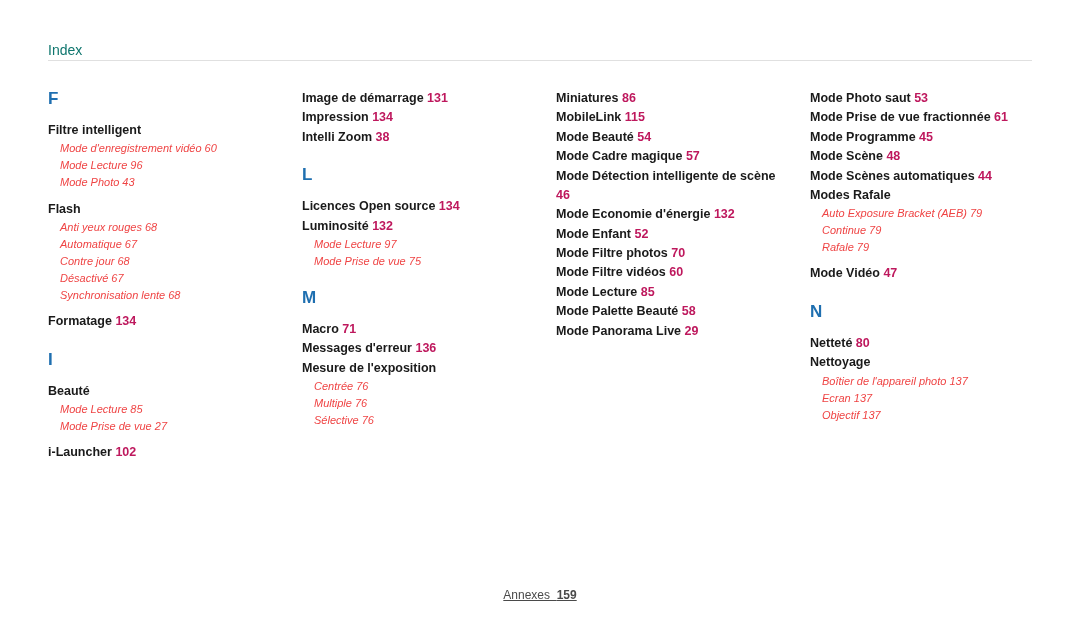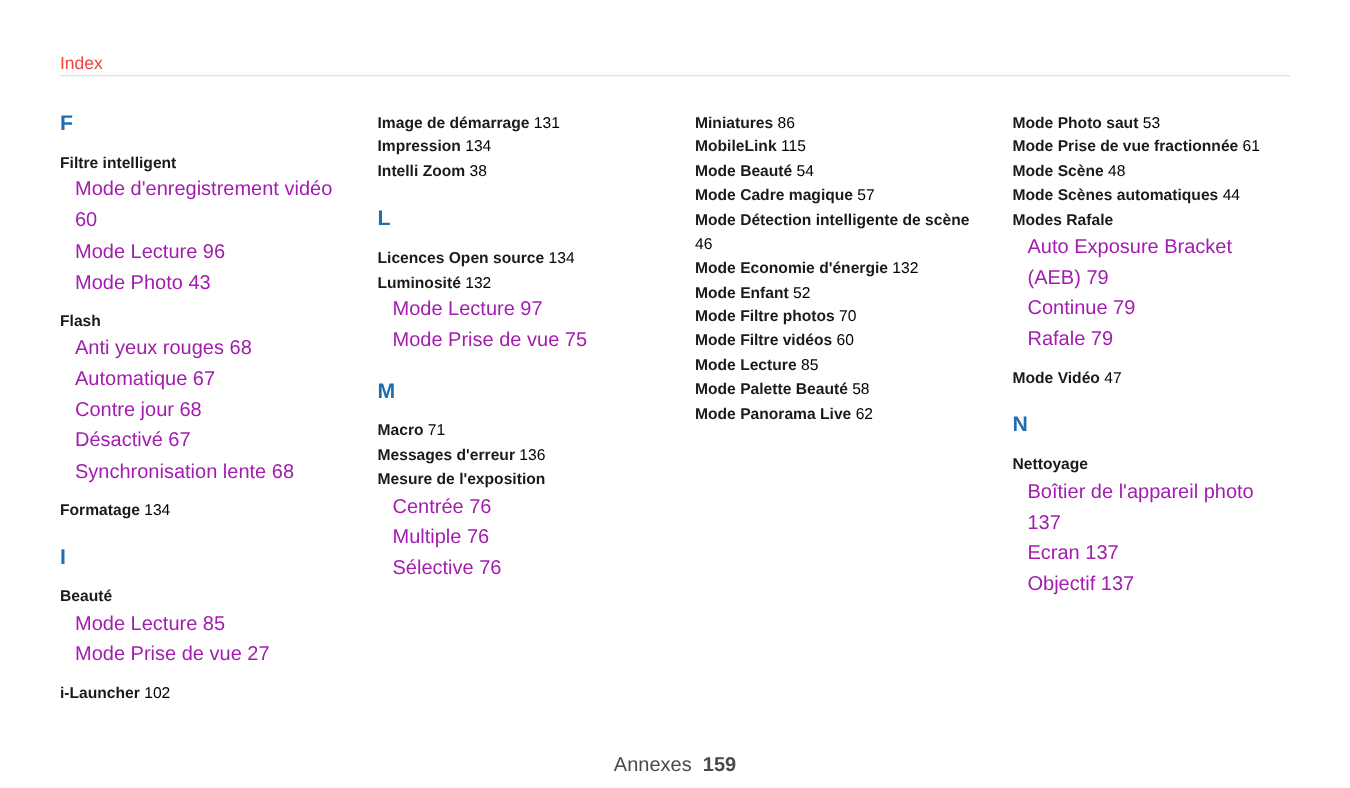--- a/index.html
+++ b/index.html
@@ -8,21 +8,21 @@
       height: 630px;
       background: #fff;
       font-family: Arial, Helvetica, sans-serif;
       font-size: 13px;
       color: #1a1a1a;
       position: relative;
       padding: 42px 48px 0 48px;
     }
     .header {
       font-size: 14px;
-      color: #ef4444;
+      color: #0f766e;
       font-weight: 400;
       margin-bottom: 2px;
     }
     .divider {
       height: 1px;
       background: #e0e0e0;
       width: 100%;
       margin-bottom: 28px;
     }
     .content {
@@ -41,39 +41,41 @@
       margin-top: 18px;
     }
     .letter:first-child { margin-top: 0; }
     .entry {
       font-size: 12.5px;
       font-weight: 700;
       color: #1a1a1a;
       line-height: 1.55;
     }
     .entry .page {
-      font-weight: 400;
-      color: #000000;
+      font-weight: 700;
+      color: #be185d;
     }
     .subentry {
-      font-size: 16px;
+      font-size: 11px;
       font-weight: 400;
-      color: #a21caf;
+      color: #ef4444;
       padding-left: 12px;
       line-height: 1.55;
+      font-style: italic;
     }
     .group { margin-bottom: 8px; }
     .footer {
       position: absolute;
-      bottom: 8px;
+      bottom: 28px;
       left: 0;
       right: 0;
       text-align: center;
-      font-size: 16px;
+      font-size: 12px;
       color: #4a4a4a;
+      text-decoration: underline;
     }
     .footer .pn { font-weight: 700; }
   </style>
 </head>
 <body>
 
 <div class="header">Index</div>
 <div class="divider"></div>
 
 <div class="content">
@@ -135,39 +137,41 @@
         <div class="entry">MobileLink  <span class="page">115</span></div>
         <div class="entry">Mode Beauté  <span class="page">54</span></div>
         <div class="entry">Mode Cadre magique  <span class="page">57</span></div>
         <div class="entry">Mode Détection intelligente de scène  <span class="page">46</span></div>
         <div class="entry">Mode Economie d'énergie  <span class="page">132</span></div>
         <div class="entry">Mode Enfant  <span class="page">52</span></div>
         <div class="entry">Mode Filtre photos  <span class="page">70</span></div>
         <div class="entry">Mode Filtre vidéos  <span class="page">60</span></div>
         <div class="entry">Mode Lecture  <span class="page">85</span></div>
         <div class="entry">Mode Palette Beauté  <span class="page">58</span></div>
-        <div class="entry">Mode Panorama Live  <span class="page">62</span></div>
+        <div class="entry">Mode Panorama Live  <span class="page">29</span></div>
       </div>
     </div>
   <div class="col">
       <div class="group">
         <div class="entry">Mode Photo saut  <span class="page">53</span></div>
         <div class="entry">Mode Prise de vue fractionnée  <span class="page">61</span></div>
+        <div class="entry">Mode Programme  <span class="page">45</span></div>
         <div class="entry">Mode Scène  <span class="page">48</span></div>
         <div class="entry">Mode Scènes automatiques  <span class="page">44</span></div>
         <div class="entry">Modes Rafale</div>
         <div class="subentry">Auto Exposure Bracket (AEB)  79</div>
         <div class="subentry">Continue  79</div>
         <div class="subentry">Rafale  79</div>
       </div>
       <div class="group">
         <div class="entry">Mode Vidéo  <span class="page">47</span></div>
       </div>
       <div class="letter">N</div>
       <div class="group">
+        <div class="entry">Netteté  <span class="page">80</span></div>
         <div class="entry">Nettoyage</div>
         <div class="subentry">Boîtier de l'appareil photo  137</div>
         <div class="subentry">Ecran  137</div>
         <div class="subentry">Objectif  137</div>
       </div>
     </div>
 </div>
 
 <div class="footer">
   <span>Annexes</span>&nbsp;&nbsp;<span class="pn">159</span>

